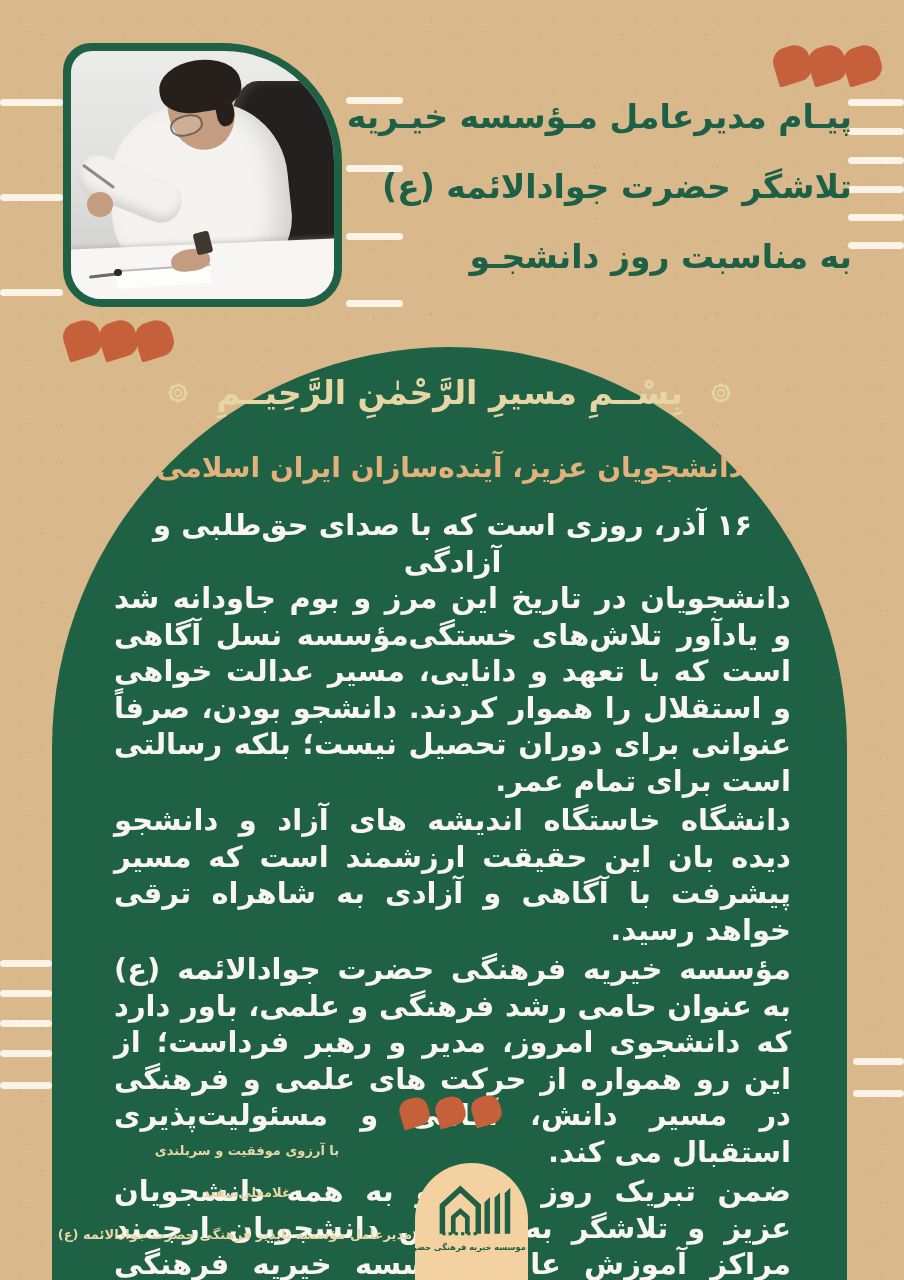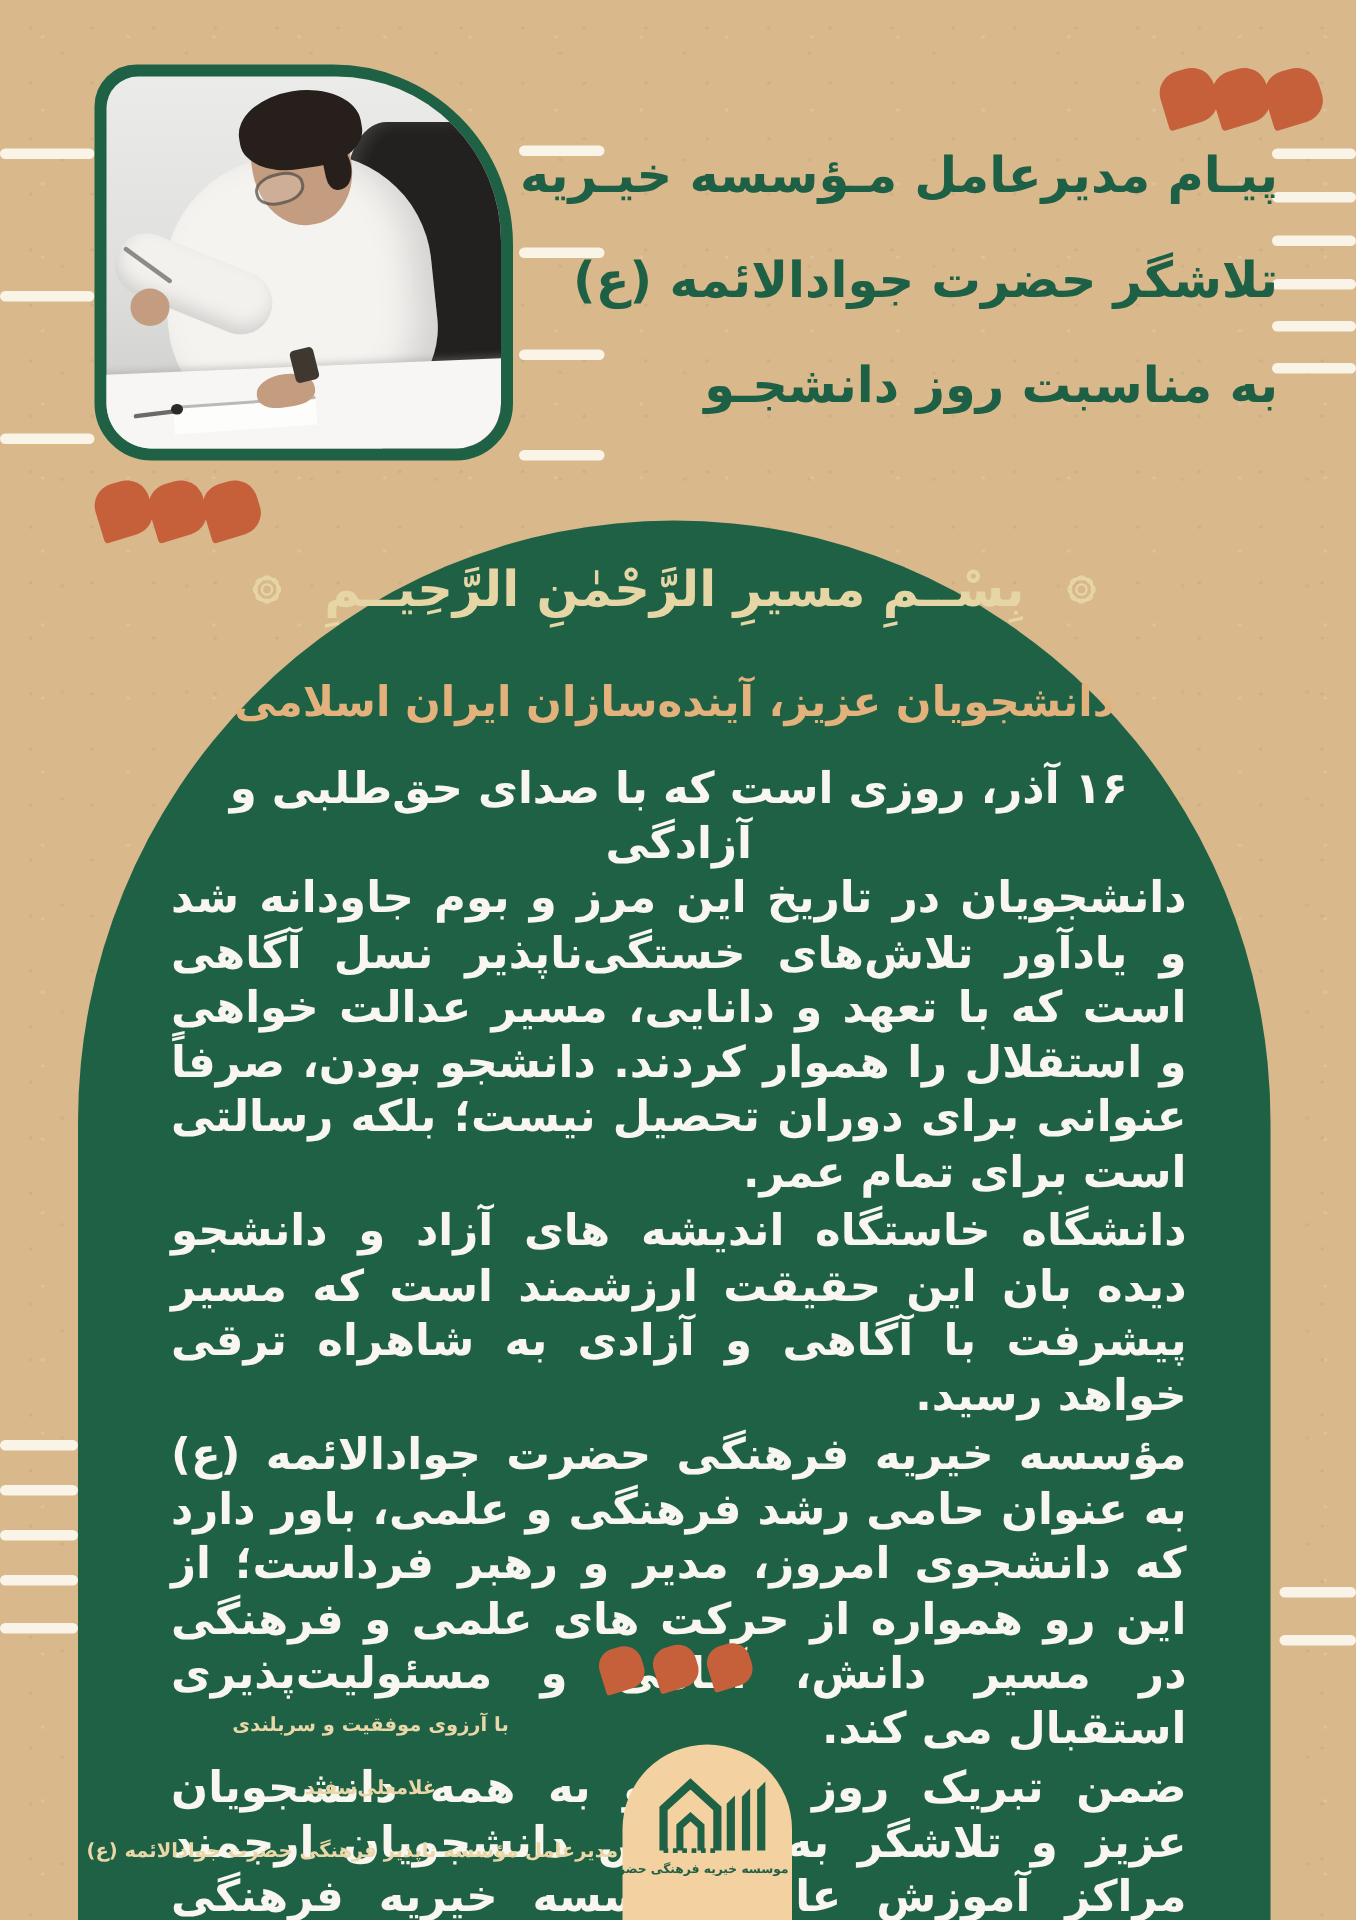--- a/index.html
+++ b/index.html
@@ -164,21 +164,21 @@
           <rect x="9" y="9" width="14" height="14" rx="3" transform="rotate(45 16 16)"></rect>
           <circle cx="16" cy="16" r="3.4"></circle>
         </g>
       </svg>
     </div>
 
     <h2 class="msg-heading">دانشجویان عزیز، آینده‌سازان ایران اسلامی</h2>
 
     <div class="body-text">
       <p class="para lead-line">۱۶ آذر، روزی است که با صدای حق‌طلبی و آزادگی</p>
-      <p class="para">دانشجویان در تاریخ این مرز و بوم جاودانه شد و یادآور تلاش‌های خستگی‌ناپذیر نسل آگاهی است که با تعهد و دانایی، مسیر عدالت خواهی و استقلال را هموار کردند. دانشجو بودن، صرفاً عنوانی برای دوران تحصیل نیست؛ بلکه رسالتی است برای تمام عمر.</p>
+      <p class="para">دانشجویان در تاریخ این مرز و بوم جاودانه شد و یادآور تلاش‌های خستگی‌مؤسسه نسل آگاهی است که با تعهد و دانایی، مسیر عدالت خواهی و استقلال را هموار کردند. دانشجو بودن، صرفاً عنوانی برای دوران تحصیل نیست؛ بلکه رسالتی است برای تمام عمر.</p>
       <p class="para">دانشگاه خاستگاه اندیشه های آزاد و دانشجو دیده بان این حقیقت ارزشمند است که مسیر پیشرفت با آگاهی و آزادی به شاهراه ترقی خواهد رسید.</p>
       <p class="para">مؤسسه خیریه فرهنگی حضرت جوادالائمه (ع) به عنوان حامی رشد فرهنگی و علمی، باور دارد که دانشجوی امروز، مدیر و رهبر فرداست؛ از این رو همواره از حرکت های علمی و فرهنگی در مسیر دانش، آگاهی و مسئولیت‌پذیری استقبال می کند.</p>
       <p class="para last">ضمن تبریک روز دانشجو به همه دانشجویان عزیز و تلاشگر به خصوص دانشجویان ارجمند مراکز آموزش عالی موسسه خیریه فرهنگی حضرت جوادالائمه، از خداوند متعال سلامتی و موفقیت برای همه علاقه مندان به علم و دانش آرزومندم.</p>
     </div>
 
     <div class="dm small" style="left:348px;top:751px;"></div>
     <div class="dm small" style="left:384px;top:750px;"></div>
     <div class="dm small" style="left:420px;top:749px;"></div>
 
     <div class="signature">

